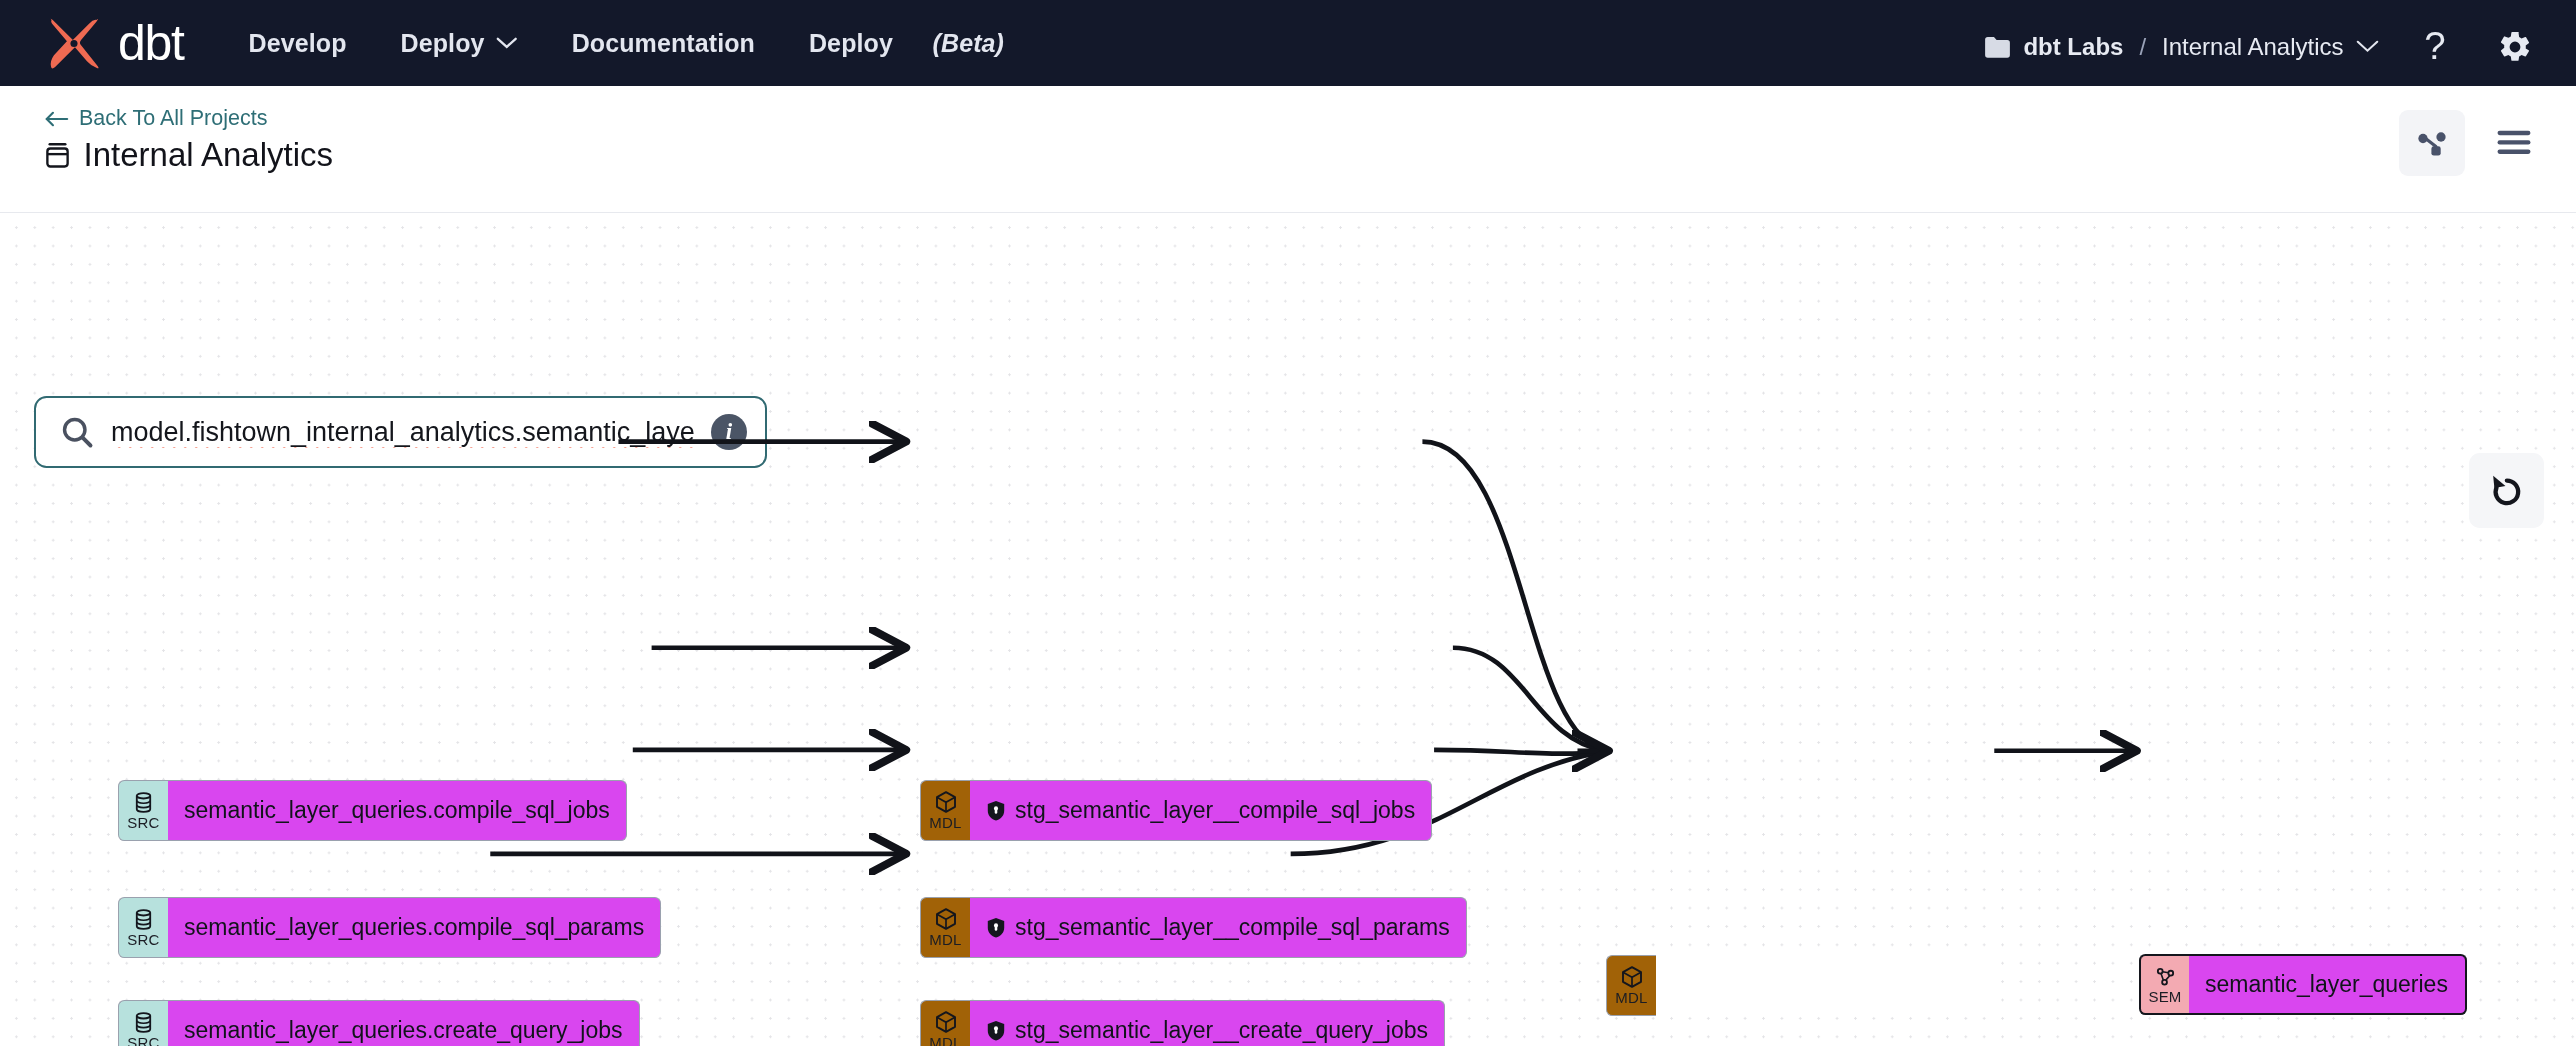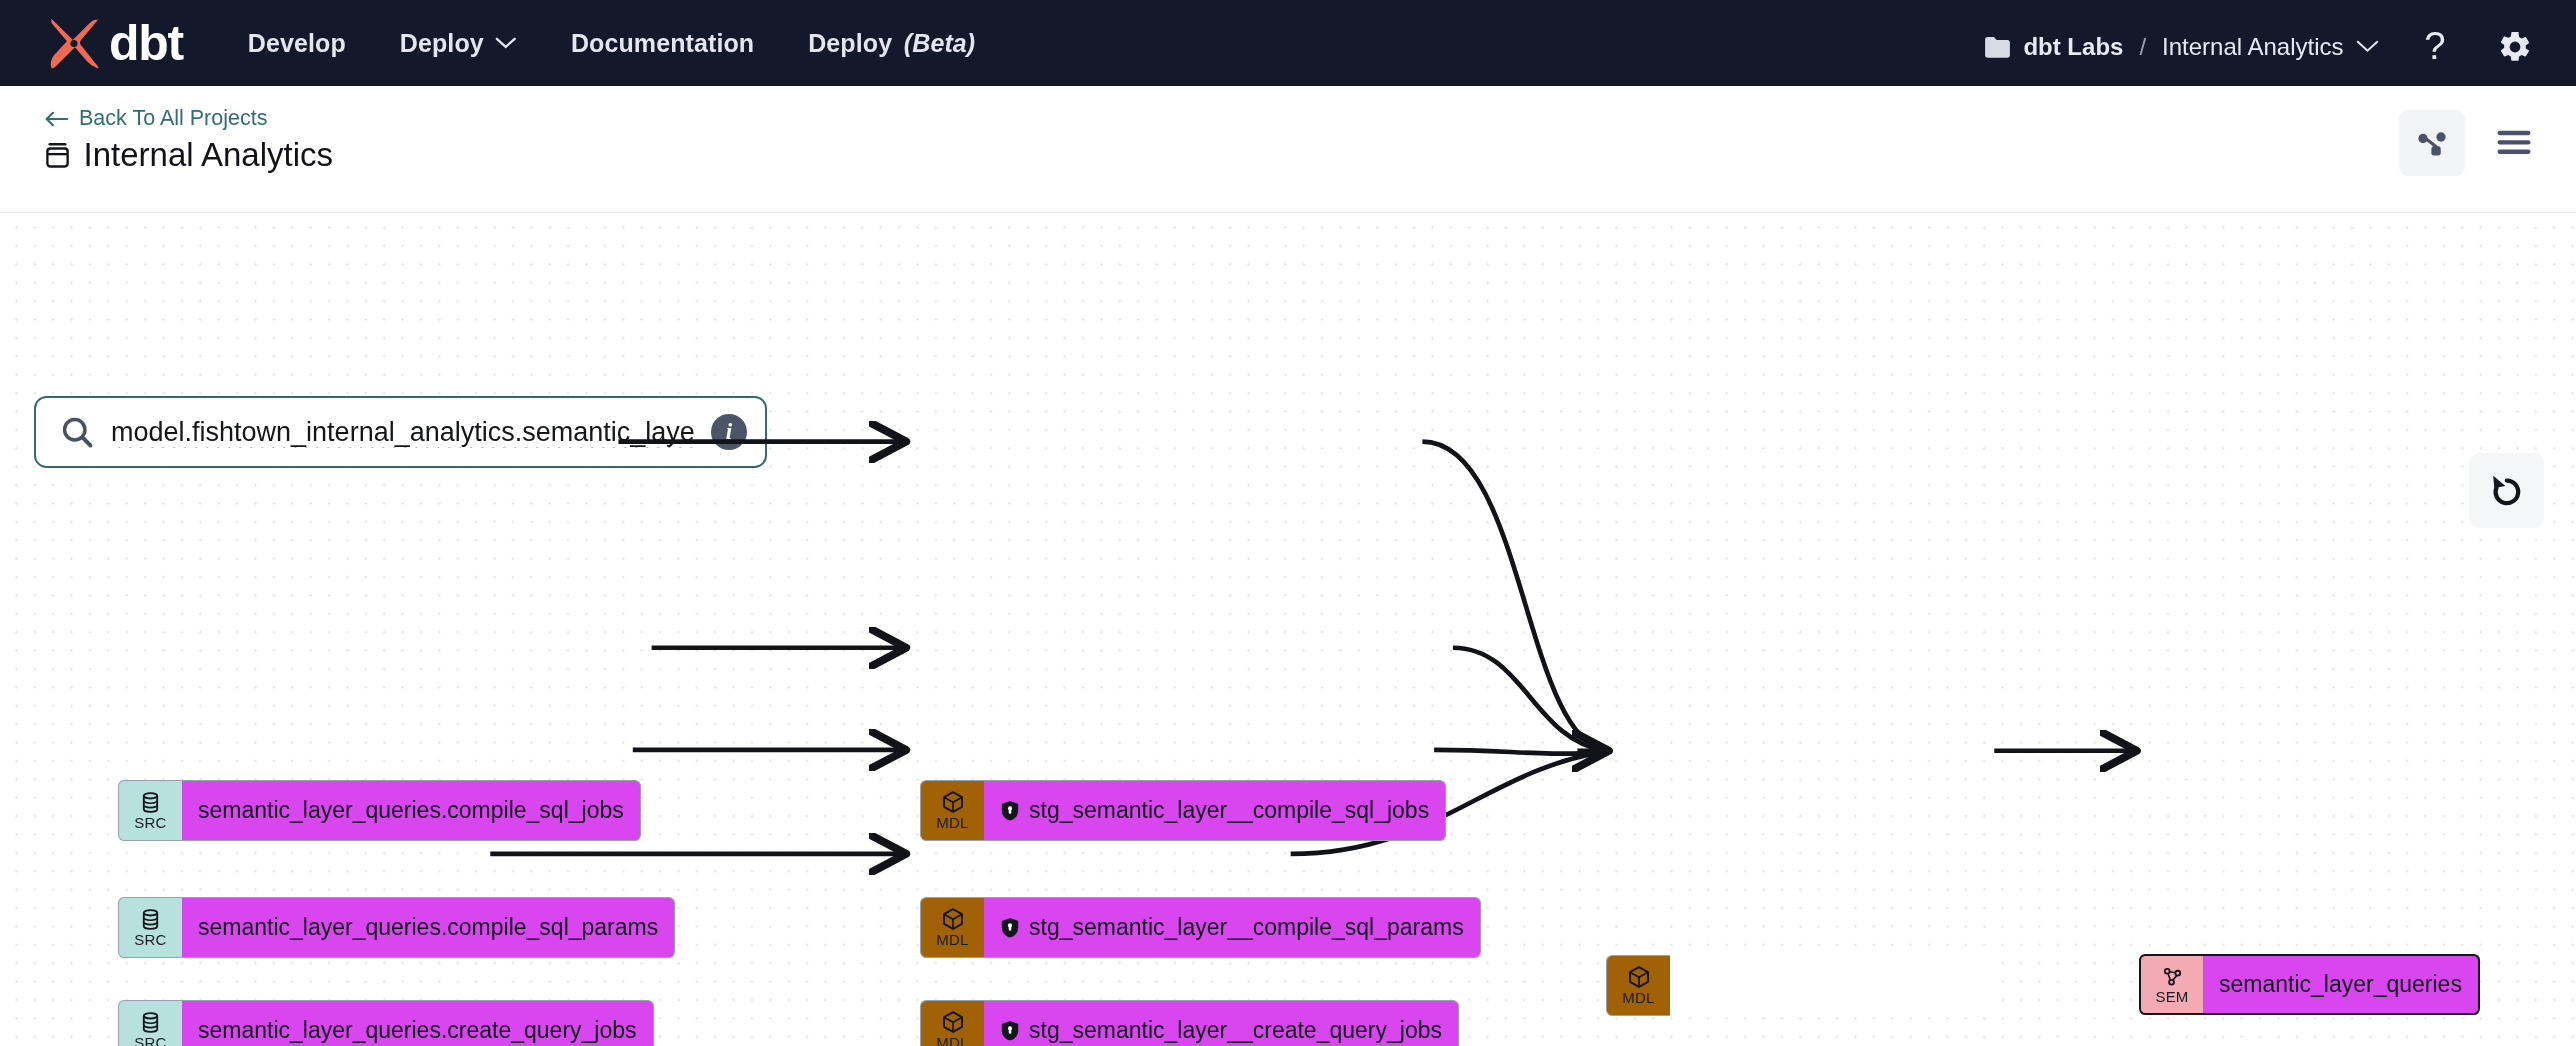--- a/index.html
+++ b/index.html
@@ -19,41 +19,41 @@
     background: #13182a;
     display: flex;
     align-items: center;
     padding: 0 36px 0 39px;
     position: relative;
   }
   .brand { display: flex; align-items: center; gap: 0; margin-right: 65px; }
   .brand-logo { width: 70px; height: 59px; display: block; }
   .brand-word {
     font-size: 50px;
-    font-weight: bold;
+    font-weight: normal;
     color: #ffffff;
     letter-spacing: -1.3px;
     line-height: 1;
-    margin-left: 0;
+    margin-left: 9px;
     font-family: "Liberation Sans", sans-serif;
   }
 
   .nav-links { display: flex; align-items: center; gap: 54px; }
   .nav-link {
     color: #e3e6ef;
     font-size: 25px;
     font-weight: bold;
     letter-spacing: 0.1px;
     cursor: pointer;
     display: flex;
     align-items: center;
     gap: 11.7px;
     white-space: nowrap;
   }
-  .nav-link .beta { font-style: italic; font-weight: bold; }
+  .nav-link .beta { font-style: italic; font-weight: bold; margin-left: 28px; }
   .caret { display: inline-block; }
 
   .nav-right {
     margin-left: auto;
     display: flex;
     align-items: center;
     gap: 0;
     margin-top: 8px;
   }
   .org-crumb {
@@ -208,21 +208,21 @@
     position: absolute;
     height: 61px;
     display: flex;
     align-items: stretch;
     background: #ffffff;
     border-radius: 7.2px;
     cursor: pointer;
     pointer-events: auto;
   }
   .node .badge {
-    width: 64px;
+    width: 50px;
     border-radius: 6.3px 0 0 6.3px;
     display: flex;
     flex-direction: column;
     align-items: center;
     justify-content: center;
     gap: 0px;
     flex: 0 0 auto;
     border: 1.4px solid #9aa1ae;
     border-right: none;
   }

